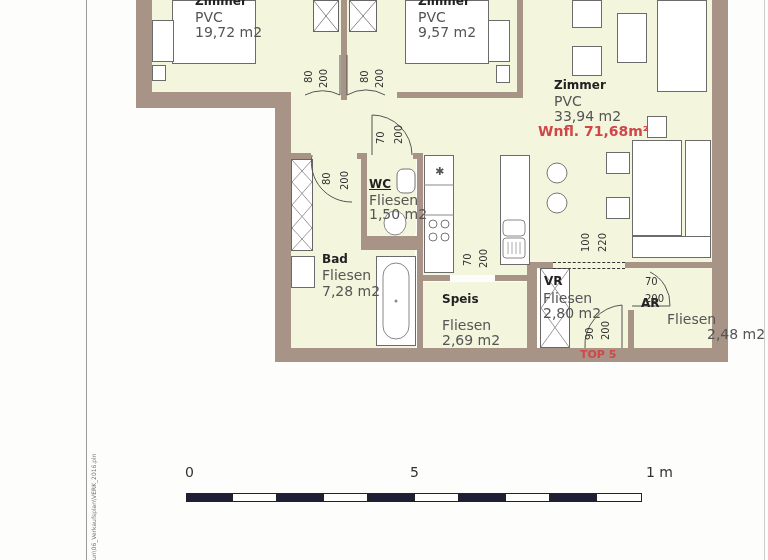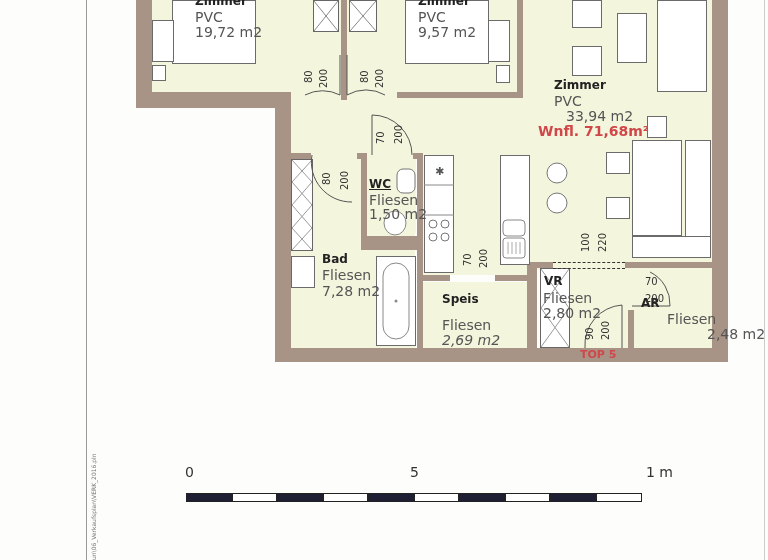--- a/index.html
+++ b/index.html
@@ -178,34 +178,34 @@
   <div class="room-name" style="left:195px;top:-6px;">Zimmer</div>
   <div class="room-sub" style="left:195px;top:10px;">PVC</div>
   <div class="room-sub" style="left:195px;top:25px;">19,72 m2</div>
 
   <div class="room-name" style="left:418px;top:-6px;">Zimmer</div>
   <div class="room-sub" style="left:418px;top:10px;">PVC</div>
   <div class="room-sub" style="left:418px;top:25px;">9,57 m2</div>
 
   <div class="room-name" style="left:554px;top:78px;">Zimmer</div>
   <div class="room-sub" style="left:554px;top:94px;">PVC</div>
-  <div class="room-sub" style="left:554px;top:109px;margin-left:12px;">33,94 m2</div>
+  <div class="room-sub" style="left:554px;top:109px;">33,94 m2</div>
   <div class="room-sub red" style="left:538px;top:124px;">Wnfl. 71,68m²</div>
 
   <div class="room-name" style="left:369px;top:177px;text-decoration:underline;">WC</div>
   <div class="room-sub" style="left:369px;top:193px;">Fliesen</div>
   <div class="room-sub" style="left:369px;top:207px;">1,50 m2</div>
 
   <div class="room-name" style="left:322px;top:252px;">Bad</div>
   <div class="room-sub" style="left:322px;top:268px;">Fliesen</div>
   <div class="room-sub" style="left:322px;top:284px;">7,28 m2</div>
 
   <div class="room-name" style="left:442px;top:292px;">Speis</div>
   <div class="room-sub" style="left:442px;top:318px;">Fliesen</div>
-  <div class="room-sub" style="left:442px;top:333px;font-style:italic;">2,69 m2</div>
+  <div class="room-sub" style="left:442px;top:333px;">2,69 m2</div>
 
   <div class="room-name" style="left:544px;top:274px;">VR</div>
   <div class="room-sub" style="left:543px;top:291px;">Fliesen</div>
   <div class="room-sub" style="left:543px;top:306px;">2,80 m2</div>
 
   <div class="room-name" style="left:641px;top:296px;">AR</div>
   <div class="room-sub" style="left:667px;top:312px;">Fliesen</div>
   <div class="room-sub" style="left:667px;top:327px;margin-left:40px;">2,48 m2</div>
 
   <div class="room-sub red" style="left:580px;top:348px;font-size:11px;">TOP 5</div>

